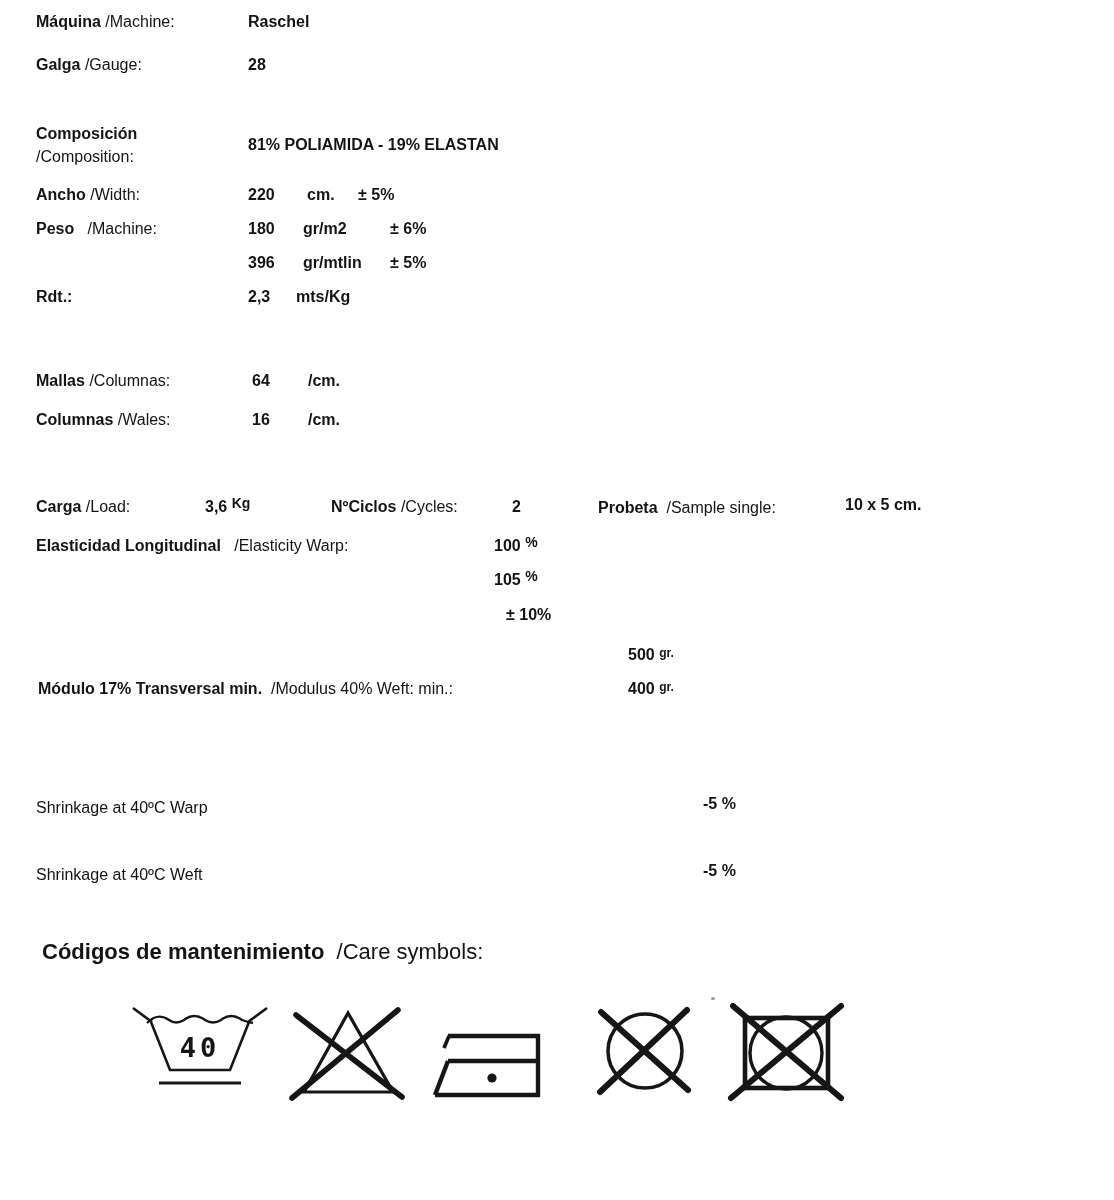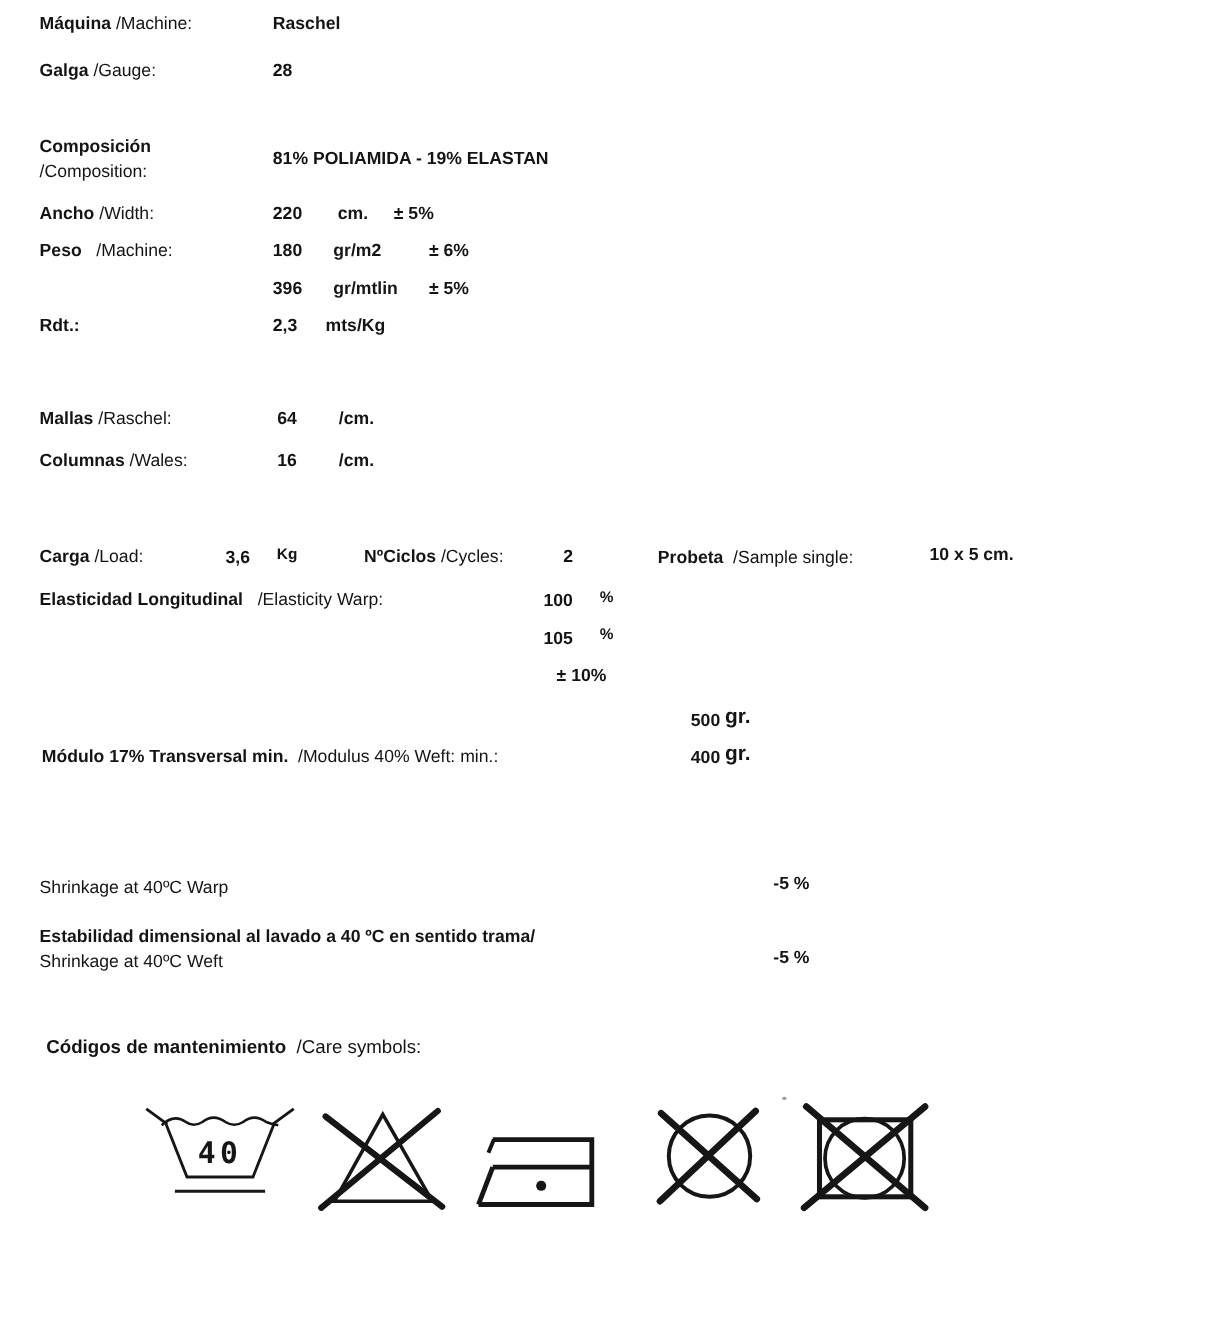--- a/index.html
+++ b/index.html
@@ -13,22 +13,22 @@
     text-align:right;
   }
   .frag{
     position:absolute;
     white-space:pre;
     font-size:16px;
     line-height:20px;
     color:#141414;
   }
   .b{font-weight:bold;}
-  .raised{position:relative;top:-4px;font-size:14px;font-weight:bold;margin-left:20px;}
-  .raised-sm{position:relative;top:-3px;font-size:19px;font-weight:bold;}
+  .raised{position:relative;top:-4px;font-size:14px;font-weight:bold;}
+  .raised-sm{position:relative;top:-3px;font-size:12px;font-weight:bold;}
   .icon-svg{position:absolute;}
   .icon-svg path, .icon-svg polyline, .icon-svg line, .icon-svg circle, .icon-svg rect{
     fill:none;stroke:#161616;
   }
   .speck{position:absolute;width:4px;height:3px;background:#9a9a9a;border-radius:50%;}
 </style>
 </head>
 <body>
 
 <div class="page">
@@ -54,21 +54,21 @@
   <div class="frag b" style="left:390px;top:219px">± 6%</div>
 
   <div class="frag b" style="left:248px;top:253px">396</div>
   <div class="frag b" style="left:303px;top:253px">gr/mtlin</div>
   <div class="frag b" style="left:390px;top:253px">± 5%</div>
 
   <div class="frag b" style="left:36px;top:287px">Rdt.:</div>
   <div class="frag b" style="left:248px;top:287px">2,3</div>
   <div class="frag b" style="left:296px;top:287px">mts/Kg</div>
 
-  <div class="frag" style="left:36px;top:371px"><span class="b">Mallas</span> <span>/Raschel:</span></div>
+  <div class="frag" style="left:36px;top:371px"><span class="b">Mallas</span> <span>/Columnas:</span></div>
   <div class="frag b" style="left:252px;top:371px">64</div>
   <div class="frag b" style="left:308px;top:371px">/cm.</div>
 
   <div class="frag" style="left:36px;top:410px"><span class="b">Columnas</span> <span>/Wales:</span></div>
   <div class="frag b" style="left:252px;top:410px">16</div>
   <div class="frag b" style="left:308px;top:410px">/cm.</div>
 
   <div class="frag" style="left:36px;top:497px"><span class="b">Carga</span> <span>/Load:</span></div>
   <div class="frag" style="left:205px;top:497px"><span class="b">3,6</span> <span class="raised">Kg</span></div>
   <div class="frag" style="left:331px;top:497px"><span class="b">NºCiclos</span> <span>/Cycles:</span></div>
@@ -84,25 +84,24 @@
   <div class="frag b" style="left:506px;top:605px">± 10%</div>
 
   <div class="frag" style="left:628px;top:645px"><span class="b">500</span> <span class="raised-sm">gr.</span></div>
 
   <div class="frag" style="left:38px;top:679px"><span class="b">Módulo 17% Transversal min.</span>&nbsp; <span>/Modulus 40% Weft: min.:</span></div>
   <div class="frag" style="left:628px;top:679px"><span class="b">400</span> <span class="raised-sm">gr.</span></div>
 
   <div class="frag" style="left:36px;top:798px">Shrinkage at 40ºC Warp</div>
   <div class="frag b" style="left:703px;top:794px">-5 %</div>
 
-  <div class="frag b" style="left:36px;top:842px">Estabilidad dimensional al lavado a 40 ºC en sentido trama/</div>
   <div class="frag" style="left:36px;top:865px">Shrinkage at 40ºC Weft</div>
   <div class="frag b" style="left:703px;top:861px">-5 %</div>
 
-  <div class="frag" style="left:42px;top:942px;font-size:17px"><span class="b">Códigos de mantenimiento</span>&nbsp; <span>/Care symbols:</span></div>
+  <div class="frag" style="left:42px;top:942px;font-size:22px"><span class="b">Códigos de mantenimiento</span>&nbsp; <span>/Care symbols:</span></div>
 
   <svg class="icon-svg" style="left:128px;top:1006px" width="144" height="88" viewBox="0 0 144 88">
     <path d="M5,2 L24,16" stroke-width="2.6"></path>
     <path d="M139,2 L120,16" stroke-width="2.6"></path>
     <path d="M19,17 Q30,6 41,14 Q48,19 56,14 Q66,6 77,14 Q85,19 93,14 Q103,6 114,14 Q119,16 125,17" stroke-width="2.4"></path>
     <path d="M23,16 L42,64 L102,64 L121,16" stroke-width="2.6"></path>
     <text x="72" y="51" text-anchor="middle" style="fill:#161616;stroke:none;font-family:'DejaVu Sans Mono',monospace;font-weight:bold;font-size:27px;letter-spacing:4px">40</text>
     <path d="M31,77 L113,77" stroke-width="2.8"></path>
   </svg>
 

